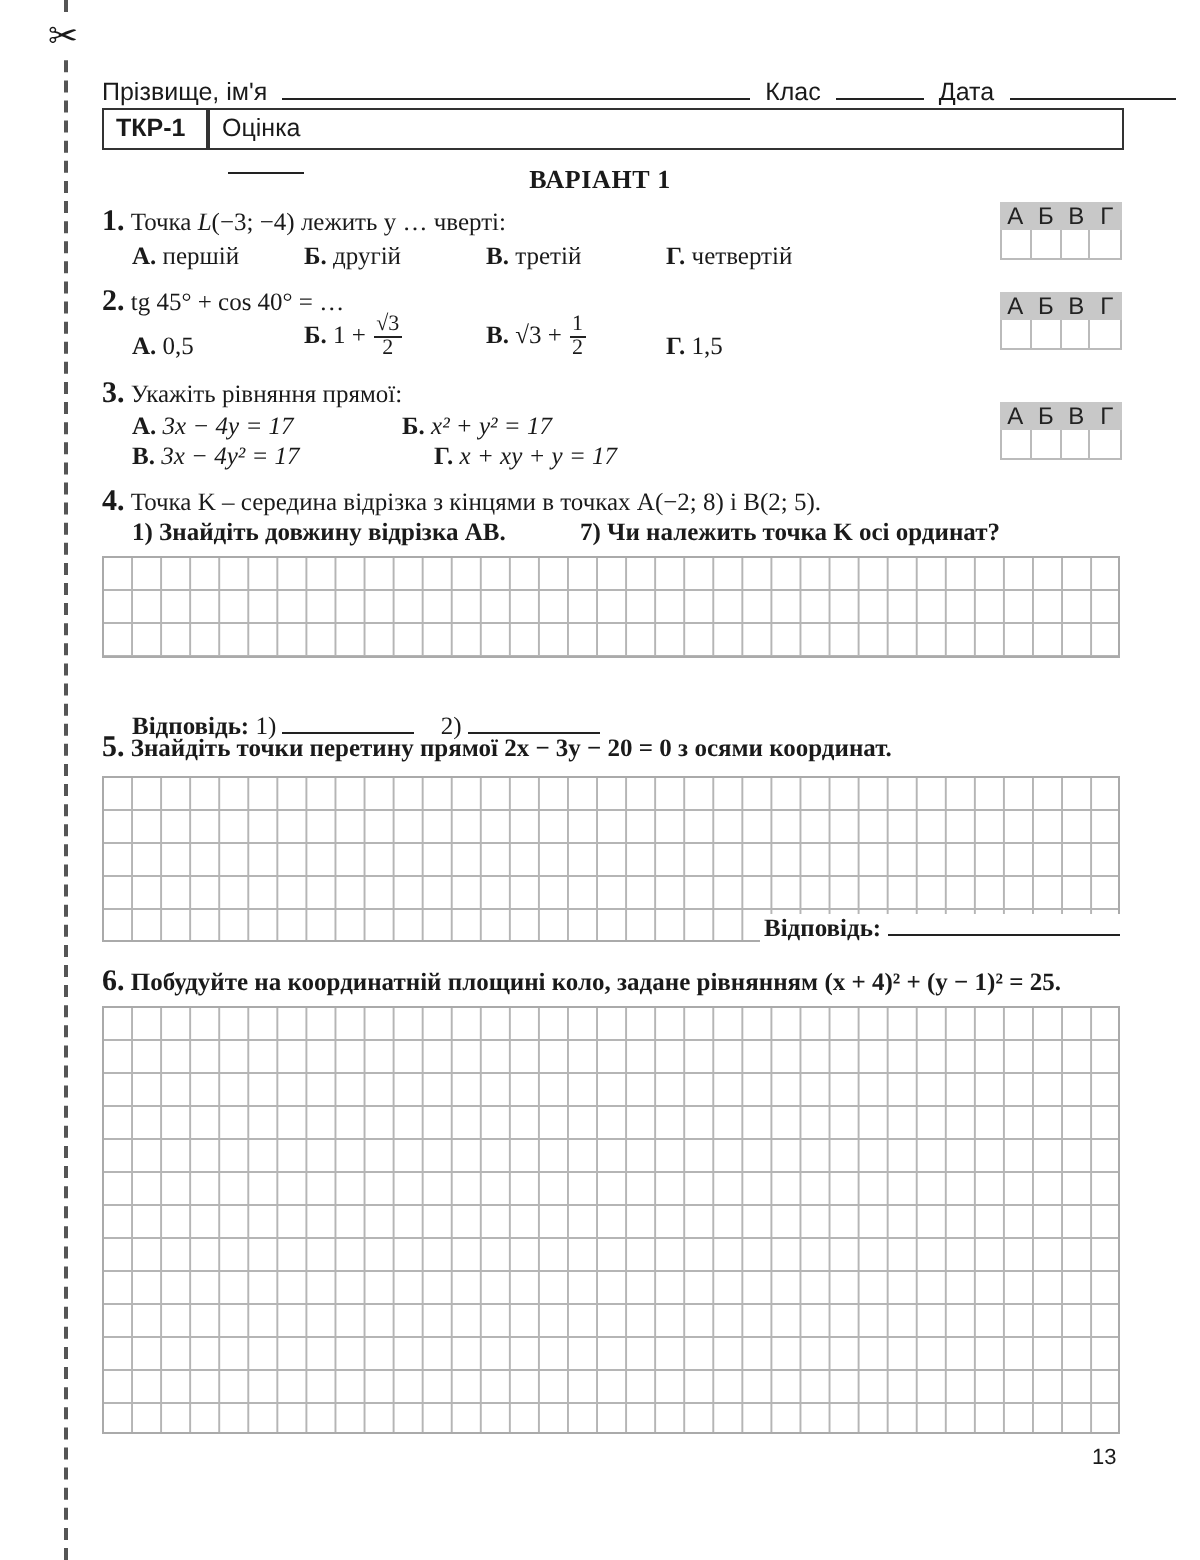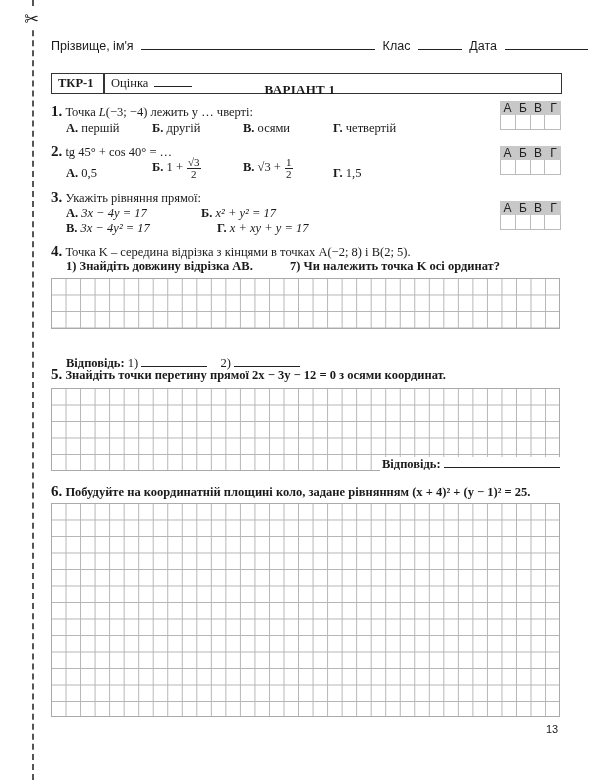--- a/index.html
+++ b/index.html
@@ -6,21 +6,21 @@
   body { width:600px; height:780px; background:#fff; position:relative; overflow:hidden;
          font-family:"Liberation Serif", serif; color:#1a1a1a; }
   .cutline { position:absolute; left:32px; top:0; width:0; height:780px;
              border-left:2px dashed #555; }
   .scissors { position:absolute; left:24px; top:10px; font-size:18px; line-height:18px;
               background:#fff; font-family:"DejaVu Sans", sans-serif; }
   .line { display:inline-block; border-bottom:1px solid #222; height:12px; vertical-align:baseline; }
   .header-row { position:absolute; left:51px; top:37px; width:510px; font-size:12.5px;
                 font-family:"Liberation Sans", sans-serif; white-space:nowrap; }
   .titlebar { position:absolute; left:51px; top:54px; width:509px; height:19px;
-              border:1px solid #333; display:flex; font-family:Liberation Serif, serif; font-size:12.5px;margin-top:19px; }
+              border:1px solid #333; display:flex; font-family:Liberation Sans, sans-serif; font-size:12.5px; }
   .titlebar .code { width:45px; border-right:1px solid #333; font-weight:bold; padding-left:6px; line-height:19px; }
   .titlebar .topic { flex:1; font-weight:bold; padding-left:6px; line-height:19px; }
   .titlebar .grade { width:82px; border-left:1px solid #333; padding-left:6px; line-height:19px; }
   .variant { position:absolute; left:0; width:600px; top:82px; text-align:center;
              font-weight:bold; font-size:13px; letter-spacing:0.3px; }
   .q { position:absolute; left:51px; font-size:12.5px; white-space:nowrap; }
   .q .num { font-weight:bold; font-size:15px; }
   .opt { position:absolute; font-size:12.5px; white-space:nowrap; }
   .opt b { font-weight:bold; }
   i { font-style:italic; }
@@ -67,21 +67,21 @@
 </div>
 
 <div class="variant">ВАРІАНТ 1</div>
 
 <div class="q" style="top:103px;">
   <span class="num">1.</span>
   <span>Точка </span><i>L</i><span>(−3; −4) лежить у … чверті:</span>
 </div>
 <div class="opt" style="left:66px;top:121px;"><b>А.</b> <span>першій</span></div>
 <div class="opt" style="left:152px;top:121px;"><b>Б.</b> <span>другій</span></div>
-<div class="opt" style="left:243px;top:121px;"><b>В.</b> <span>осями</span></div>
+<div class="opt" style="left:243px;top:121px;"><b>В.</b> <span>третій</span></div>
 <div class="opt" style="left:333px;top:121px;"><b>Г.</b> <span>четвертій</span></div>
 
 <div class="ansbox" style="left:500px;top:101px;">
   <div class="hdr">
     <div>А</div>
     <div>Б</div>
     <div>В</div>
     <div>Г</div>
   </div>
   <div class="cells">
@@ -152,21 +152,21 @@
 <div class="opt" style="left:66px;top:356px;">
   <span class="answer-label">Відповідь:</span>
   <span>1)</span>
   <span class="blank" style="width:66px;"></span>
   <span style="margin-left:10px;">2)</span>
   <span class="blank" style="width:66px;"></span>
 </div>
 
 <div class="q" style="top:366px;font-weight:bold;">
   <span class="num">5.</span>
-  <span>Знайдіть точки перетину прямої 2x − 3y − 12 = 0 з осями координат.</span>
+  <span>Знайдіть точки перетину прямої 2x − 3y − 20 = 0 з осями координат.</span>
 </div>
 
 <div class="grid" style="top:388px;height:83px;"></div>
 <div class="opt" style="left:380px;top:457px;background:#fff;padding:0 2px;">
   <span class="answer-label">Відповідь:</span>
   <span class="blank" style="width:116px;"></span>
 </div>
 
 <div class="q" style="top:483px;font-weight:bold;">
   <span class="num">6.</span>

